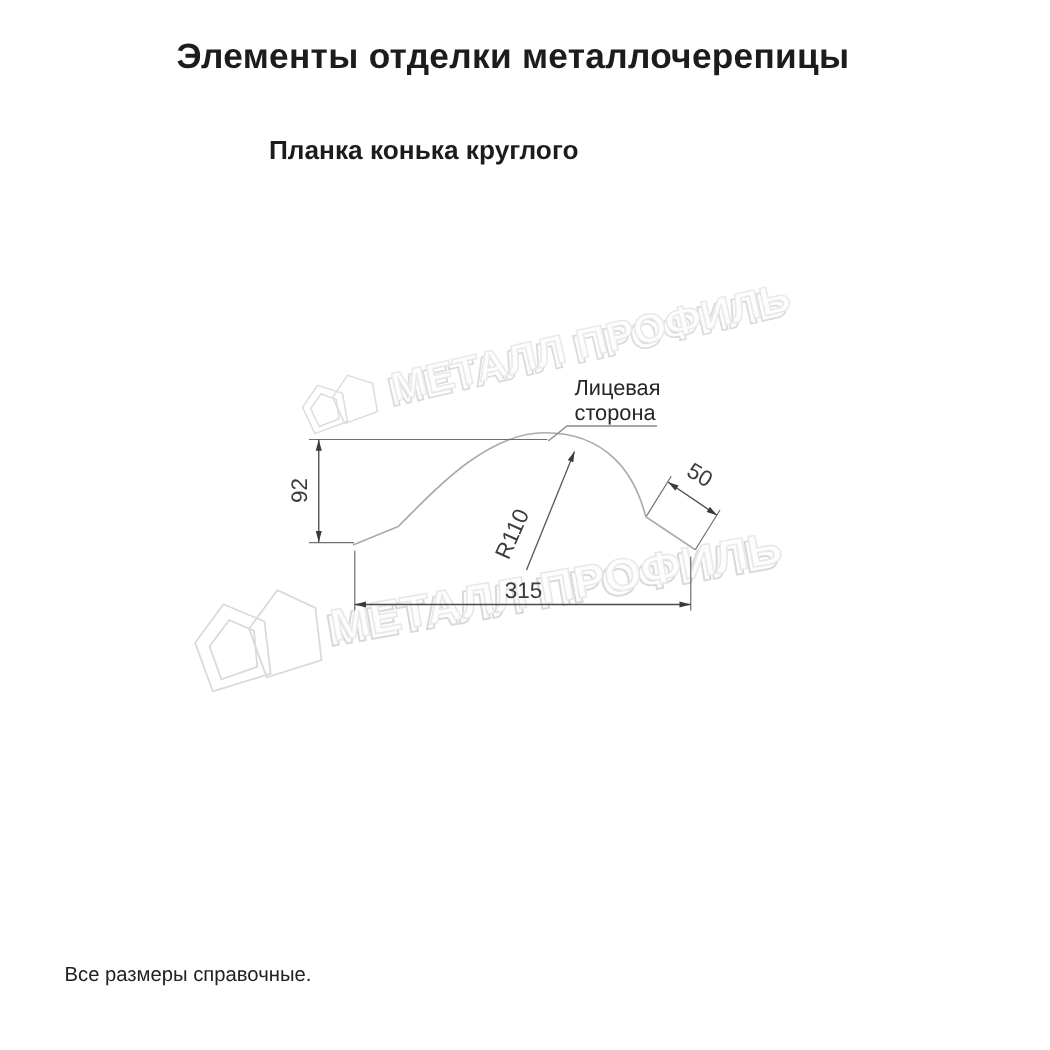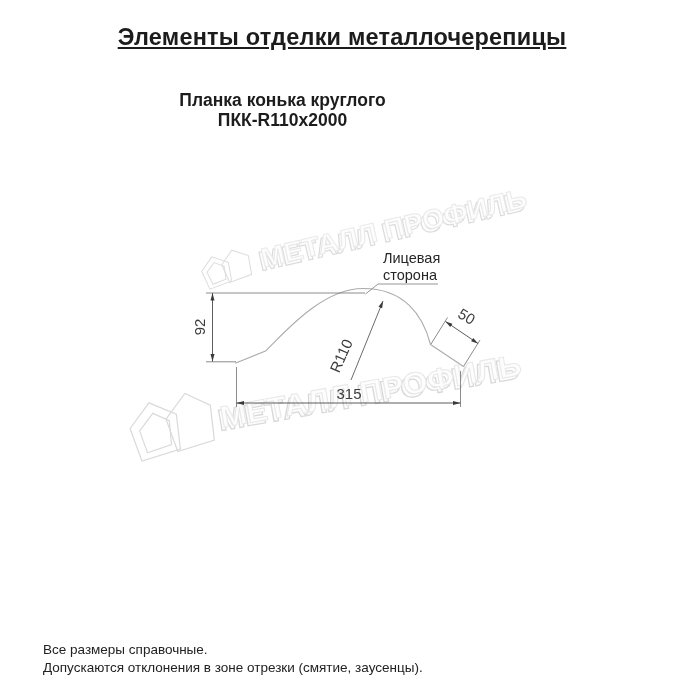--- a/index.html
+++ b/index.html
@@ -6,21 +6,20 @@
   body{
     width:700px;height:700px;position:relative;overflow:hidden;
     background:#ffffff;
     font-family:"Liberation Sans", sans-serif;
     color:#1f1f1f;
   }
   .page-title{
     position:absolute;top:24px;left:0;width:684px;
     text-align:center;font-size:23.5px;font-weight:bold;color:#1c1c1c;
     letter-spacing:0.2px;
-    text-decoration:underline;
   }
   .subtitle{
     position:absolute;top:90px;left:0;width:565px;
     text-align:center;font-size:17.5px;font-weight:bold;color:#1c1c1c;
     line-height:20px;
   }
   .notes{
     position:absolute;left:43px;top:641px;
     font-size:13.5px;line-height:17.5px;color:#222;
   }
@@ -29,21 +28,20 @@
   .callout-text{font-family:"Liberation Sans",sans-serif;font-size:14.5px;fill:#262626;}
   .wm-text{font-family:"Liberation Sans",sans-serif;font-weight:bold;fill:#fdfdfd;}
 </style>
 </head>
 <body>
 
 <div class="page-title">Элементы отделки металлочерепицы</div>
 
 <div class="subtitle">
   <div>Планка конька круглого</div>
-  <div>ПКК-R110х2000</div>
 </div>
 
 <svg class="drawing" width="700" height="700" viewBox="0 0 700 700">
 
   <g transform="translate(206,290) rotate(-13)" opacity="0.9">
     <g fill="none" stroke="#d9d9d9" stroke-width="1">
       <path d="M4 0 L0 -19 L13 -31 L28 -22 L27 -3 Z"></path>
       <path d="M8 -4 L5 -17 L14 -25 L23 -19 L22 -6 Z"></path>
       <path d="M25 -2 L21 -21 L34 -33 L49 -24 L48 -5 Z"></path>
     </g>
@@ -98,14 +96,13 @@
 
   <g>
     <polyline points="365.5,294 378,284 438,284" fill="none" stroke="#8a8a8a" stroke-width="0.9"></polyline>
     <text class="callout-text" x="383" y="263">Лицевая</text>
     <text class="callout-text" x="383" y="280">сторона</text>
   </g>
 </svg>
 
 <div class="notes">
   <div>Все размеры справочные.</div>
-  <div>Допускаются отклонения в зоне отрезки (смятие, заусенцы).</div>
 </div>
 
 </body></html>

